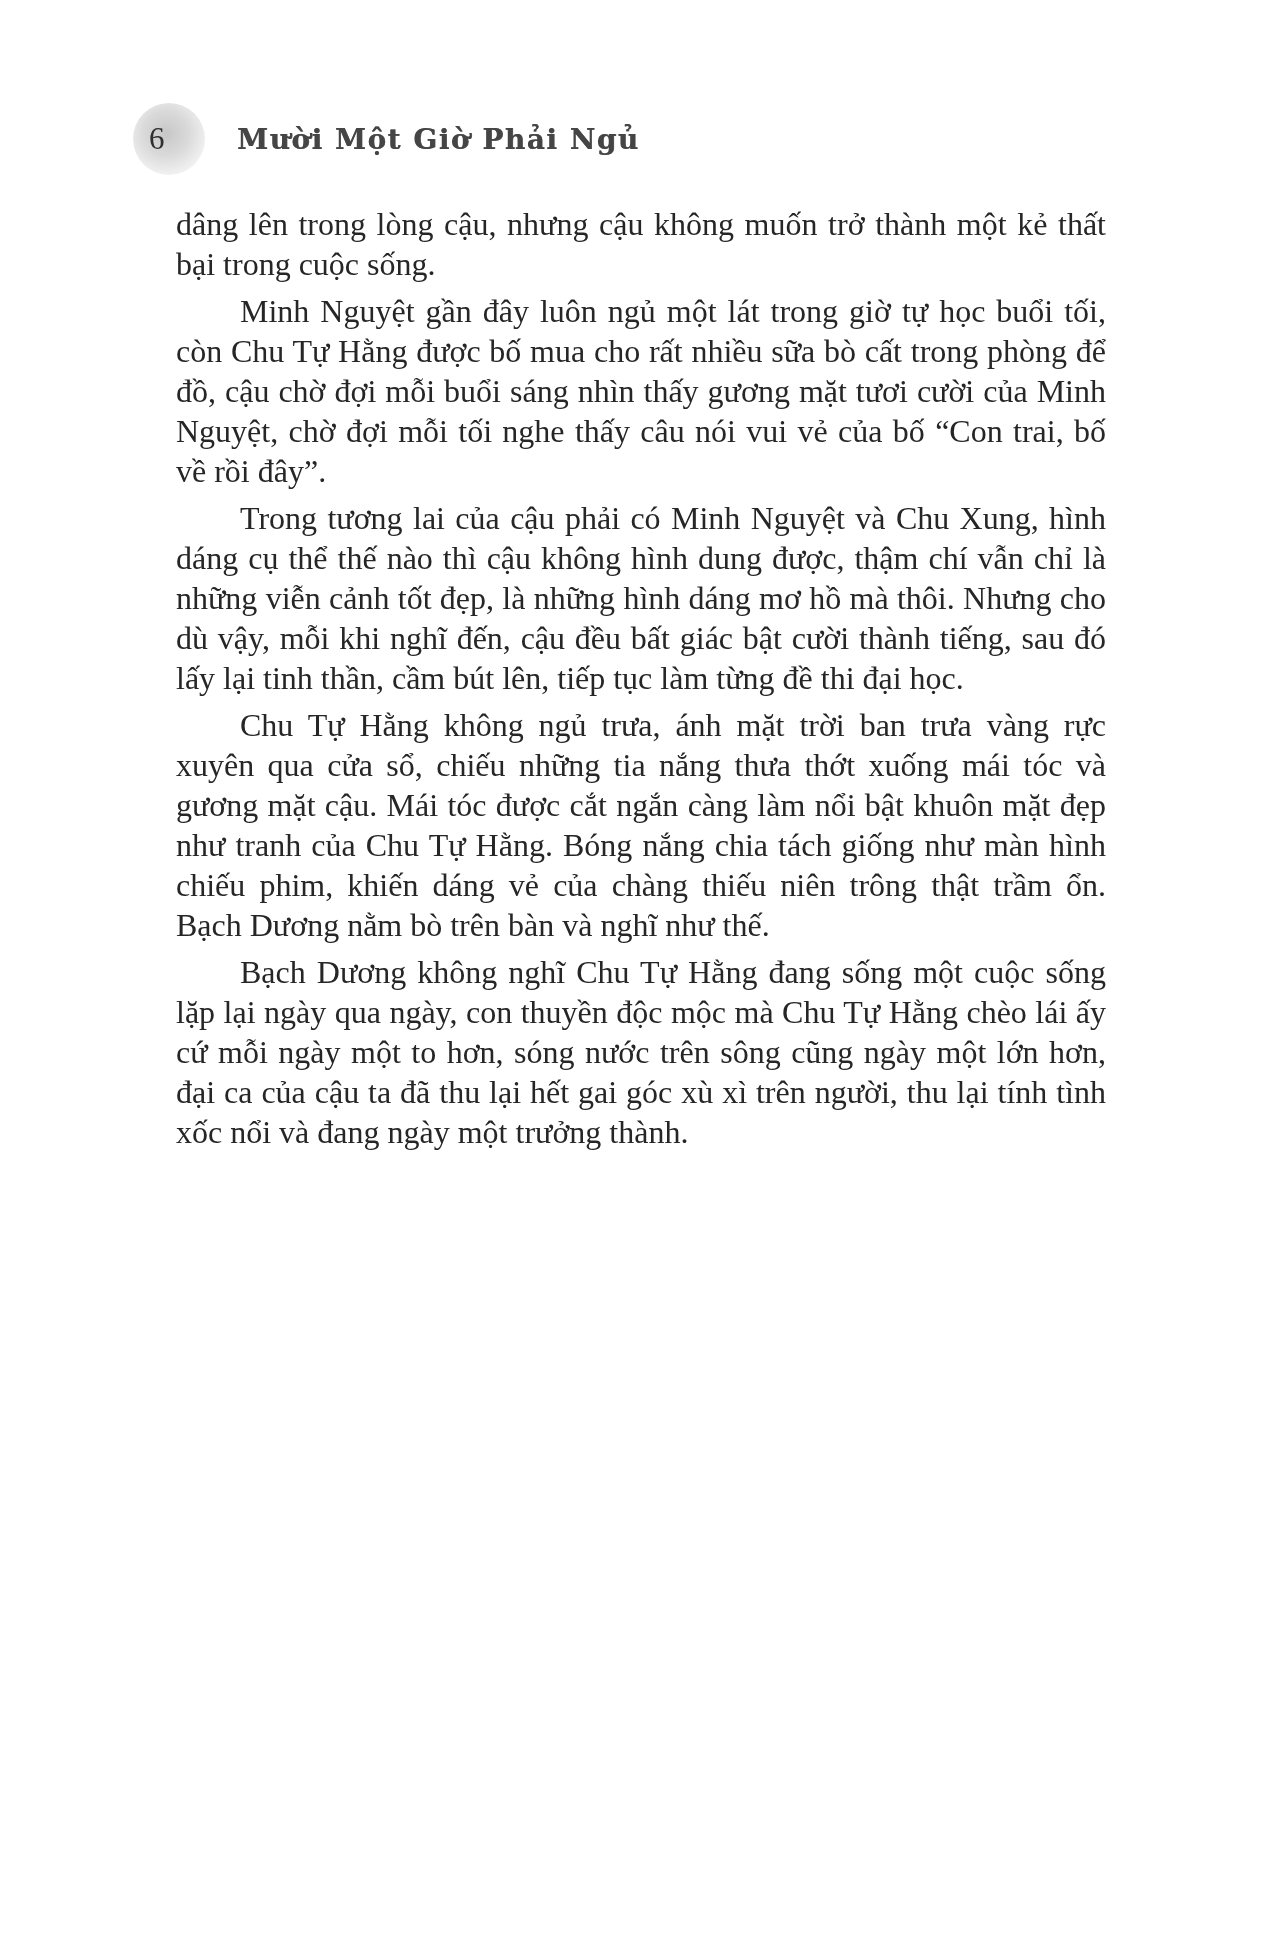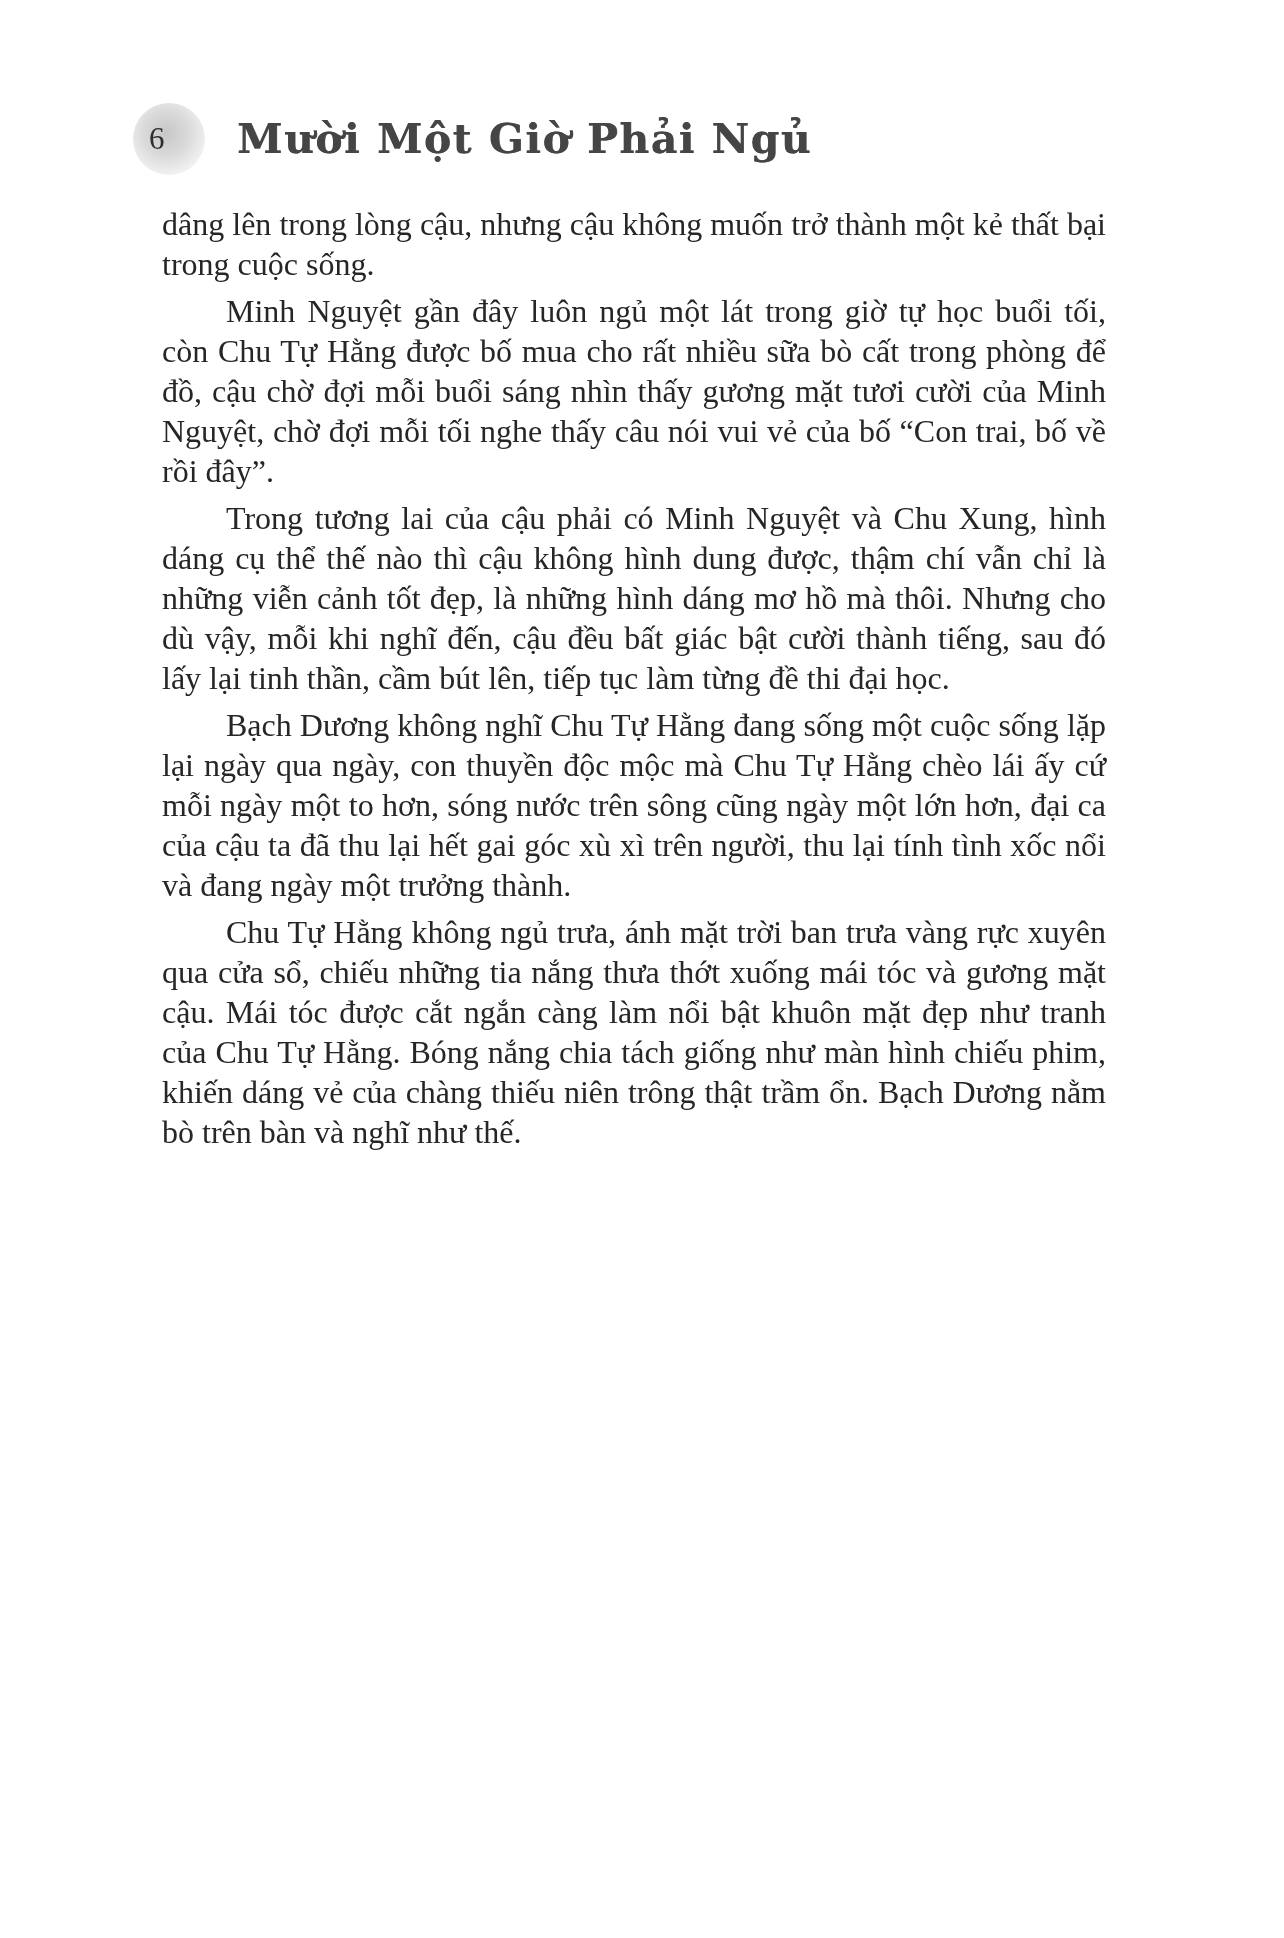--- a/index.html
+++ b/index.html
@@ -39,57 +39,57 @@
   .pagenum {
     position: absolute;
     left: 16px;
     top: 50%;
     transform: translateY(-50%);
     font-size: 31px;
     color: #2f2f2f;
   }
   .running-title {
     font-family: "DejaVu Serif", "Liberation Serif", serif;
-    font-size: 41px;
+    font-size: 28px;
     color: #454545;
     letter-spacing: 1.5px;
     font-weight: 600;
     text-shadow: 0.4px 0.4px 0 #6a6a6a;
     white-space: nowrap;
   }
 
   
   .page-body {
     position: absolute;
     top: 204px;
     left: 158px;
     width: 948px;
     color: #262626;
     font-size: 32px;
     line-height: 40px;
     text-align: justify;
     text-justify: inter-word;
   }
   .page-body p {
-    margin: 0 0 7px 4px;
+    margin: 0 0 7px 18px;
   }
   .page-body p.indent {
     text-indent: 64px;
   }
 </style>
 </head>
 <body>
 
 <header class="page-header">
   <div class="pagenum-wrap">
     <div class="ornament-circle"></div>
     <span class="pagenum">6</span>
   </div>
   <div class="running-title">Mười Một Giờ Phải Ngủ</div>
 </header>
 
 <main class="page-body">
   <p>dâng lên trong lòng cậu, nhưng cậu không muốn trở thành một kẻ thất bại trong cuộc sống.</p>
   <p class="indent">Minh Nguyệt gần đây luôn ngủ một lát trong giờ tự học buổi tối, còn Chu Tự Hằng được bố mua cho rất nhiều sữa bò cất trong phòng để đồ, cậu chờ đợi mỗi buổi sáng nhìn thấy gương mặt tươi cười của Minh Nguyệt, chờ đợi mỗi tối nghe thấy câu nói vui vẻ của bố “Con trai, bố về rồi đây”.</p>
   <p class="indent">Trong tương lai của cậu phải có Minh Nguyệt và Chu Xung, hình dáng cụ thể thế nào thì cậu không hình dung được, thậm chí vẫn chỉ là những viễn cảnh tốt đẹp, là những hình dáng mơ hồ mà thôi. Nhưng cho dù vậy, mỗi khi nghĩ đến, cậu đều bất giác bật cười thành tiếng, sau đó lấy lại tinh thần, cầm bút lên, tiếp tục làm từng đề thi đại học.</p>
+  <p class="indent">Chu Tự Hằng không ngủ trưa, ánh mặt trời ban trưa vàng rực xuyên qua cửa sổ, chiếu những tia nắng thưa thớt xuống mái tóc và gương mặt cậu. Mái tóc được cắt ngắn càng làm nổi bật khuôn mặt đẹp như tranh của Chu Tự Hằng. Bóng nắng chia tách giống như màn hình chiếu phim, khiến dáng vẻ của chàng thiếu niên trông thật trầm ổn. Bạch Dương nằm bò trên bàn và nghĩ như thế.</p>
   <p class="indent">Bạch Dương không nghĩ Chu Tự Hằng đang sống một cuộc sống lặp lại ngày qua ngày, con thuyền độc mộc mà Chu Tự Hằng chèo lái ấy cứ mỗi ngày một to hơn, sóng nước trên sông cũng ngày một lớn hơn, đại ca của cậu ta đã thu lại hết gai góc xù xì trên người, thu lại tính tình xốc nổi và đang ngày một trưởng thành.</p>
-  <p class="indent">Chu Tự Hằng không ngủ trưa, ánh mặt trời ban trưa vàng rực xuyên qua cửa sổ, chiếu những tia nắng thưa thớt xuống mái tóc và gương mặt cậu. Mái tóc được cắt ngắn càng làm nổi bật khuôn mặt đẹp như tranh của Chu Tự Hằng. Bóng nắng chia tách giống như màn hình chiếu phim, khiến dáng vẻ của chàng thiếu niên trông thật trầm ổn. Bạch Dương nằm bò trên bàn và nghĩ như thế.</p>
 </main>
 
 </body></html>

